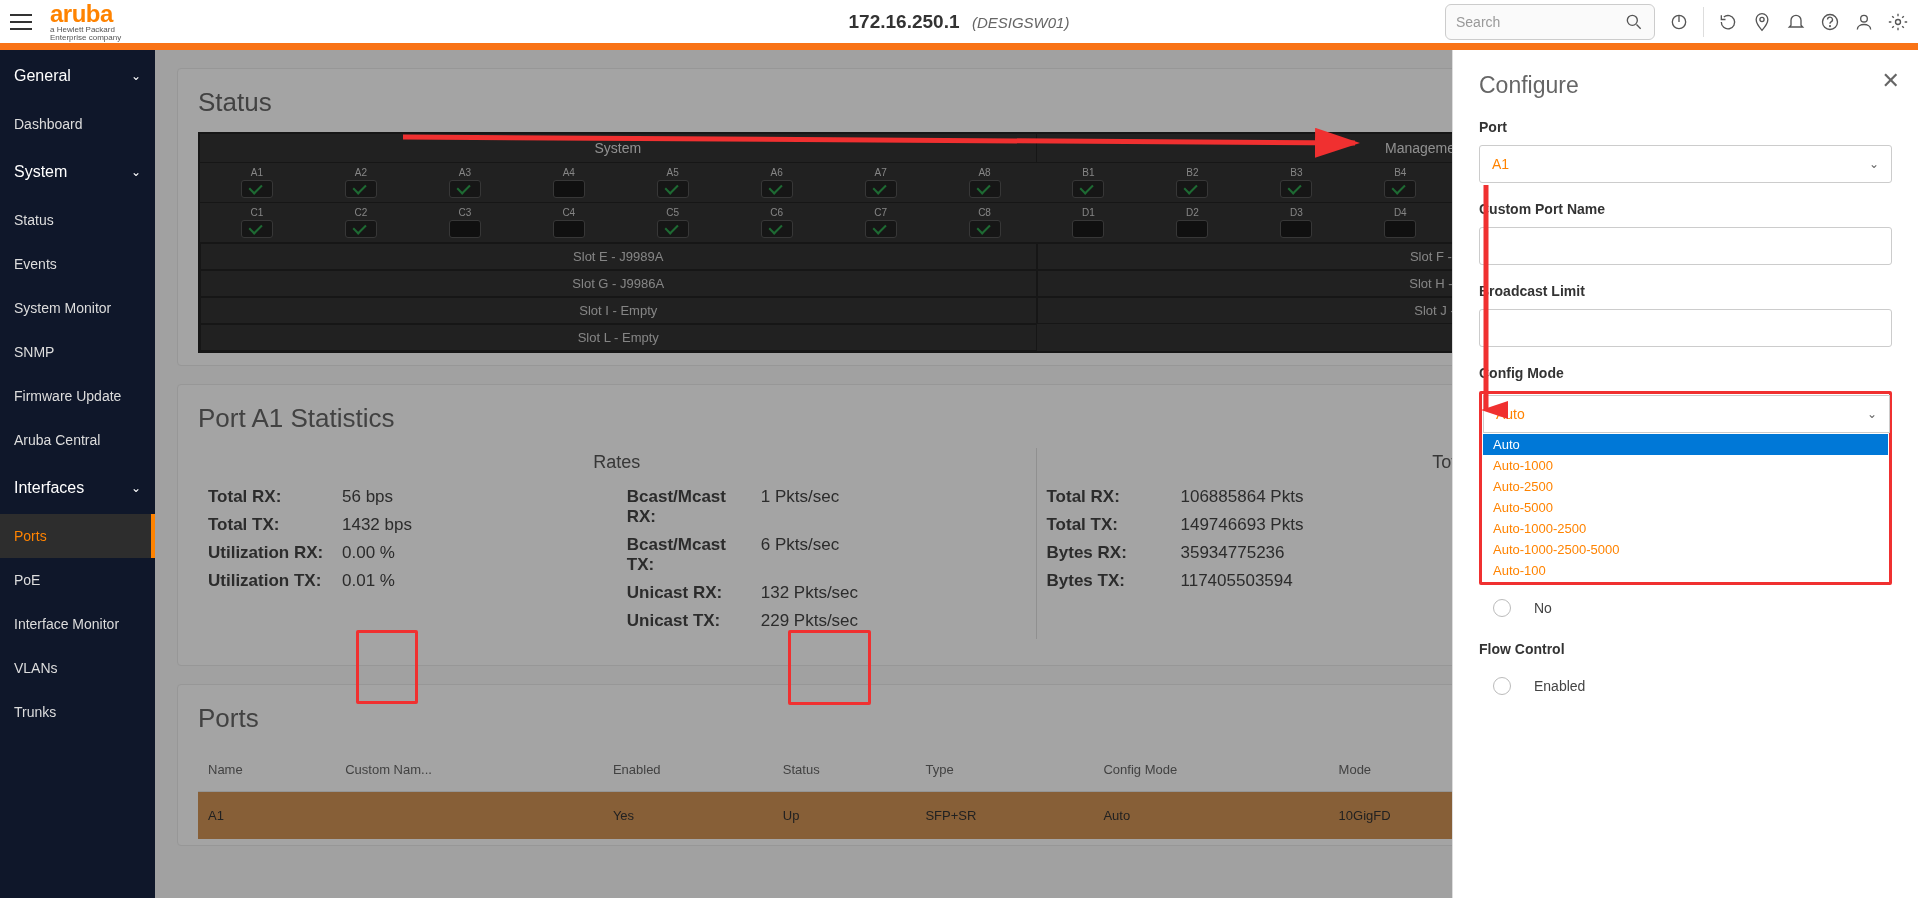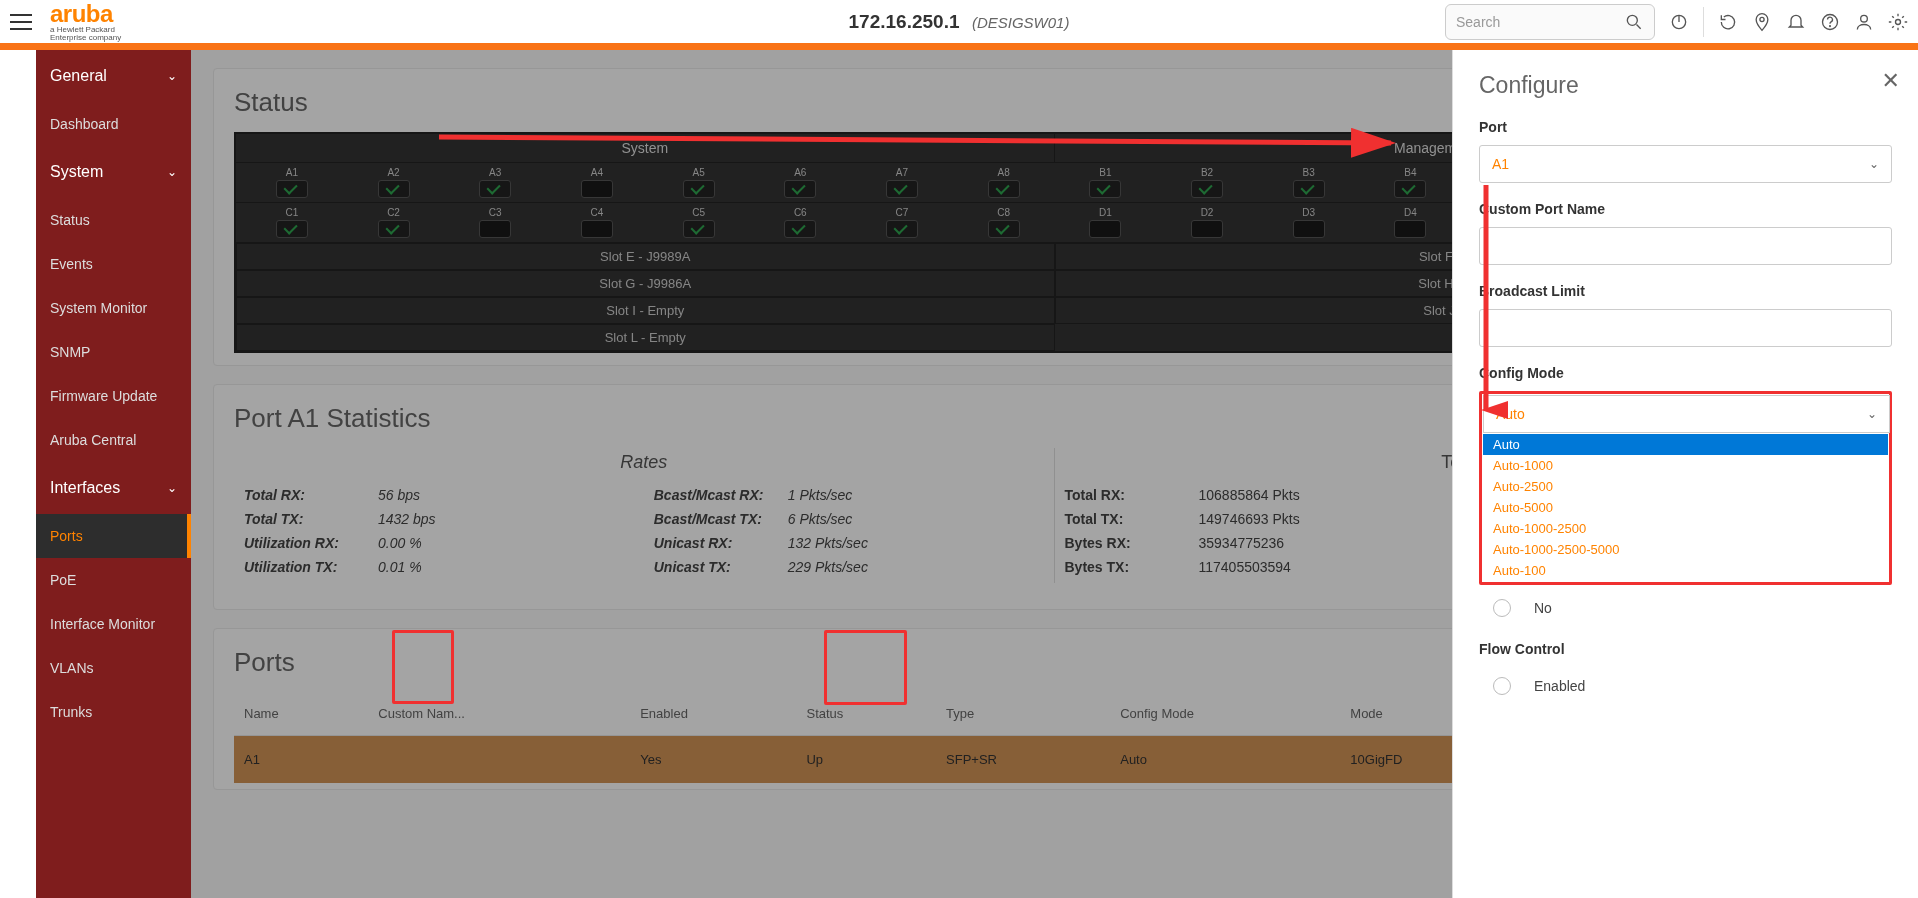--- a/index.html
+++ b/index.html
@@ -13,21 +13,21 @@
 .title-ip{font-weight:bold;font-size:19px;margin-right:8px;}
 .title-host{font-style:italic;color:#666;font-size:15px;}
 .title-center{position:absolute;left:50%;transform:translateX(-50%);}
 .topbar-right{margin-left:auto;display:flex;align-items:center;gap:14px;}
 .search-box{width:210px;height:36px;border:1px solid #ccc;border-radius:6px;background:#fafafa;display:flex;align-items:center;padding:0 10px;color:#999;font-size:14px;}
 .search-box .sicon{margin-left:auto;}
 .ticon{width:20px;height:20px;color:#555;display:flex;align-items:center;justify-content:center;}
 .ticon svg{width:20px;height:20px;stroke:#555;fill:none;stroke-width:1.6;}
 .divider{width:1px;height:30px;background:#ddd;}
 .layout{display:flex;height:calc(898px - 50px);}
-.sidebar{width:155px;background:#7f1d1d;color:#ccc;display:flex;flex-direction:column;font-size:14px;overflow:hidden;margin-left:36px;}
+.sidebar{width:155px;background:#0f172a;color:#ccc;display:flex;flex-direction:column;font-size:14px;overflow:hidden;}
 .side-h{height:52px;display:flex;align-items:center;padding:0 14px;color:#fff;font-size:16px;justify-content:space-between;}
 .side-i{height:44px;display:flex;align-items:center;padding:0 14px;color:#ddd;}
 .side-i.active{background:#2d2d2d;color:#ff8300;border-right:4px solid #ff8300;}
 .chev{font-size:12px;}
 .content{flex:1;background:#f7f7f7;position:relative;overflow:hidden;}
 .dim-overlay{position:absolute;inset:0;background:rgba(0,0,0,0.35);z-index:5;}
 .card{background:#fcfcfc;border:1px solid #e8e8e8;border-radius:4px;margin:18px 22px;padding:18px 20px 26px;}
 .card-title{font-size:26px;color:#666;font-weight:400;margin-bottom:14px;}
 .status-head{display:flex;align-items:center;}
 .status-head .right{margin-left:auto;display:flex;align-items:center;gap:10px;font-size:22px;color:#666;}
@@ -40,24 +40,24 @@
 .port-col{flex:1;display:flex;flex-direction:column;align-items:center;gap:2px;}
 .port-lbl{font-size:10px;color:#ccc;}
 .port-box{width:32px;height:18px;border:1px solid #555;border-radius:3px;background:#222;display:flex;align-items:center;justify-content:center;}
 .port-box.up::before{content:"";width:10px;height:6px;border-left:2px solid #2ea44f;border-bottom:2px solid #2ea44f;transform:rotate(-45deg) translateY(-2px);}
 .port-box.down{background:#1a1a1a;}
 .slot-row{display:grid;grid-template-columns:1fr 1fr;}
 .slot-cell{text-align:center;color:#ccc;padding:5px 0;font-size:13px;border:1px solid #222;}
 .stats-grid{display:grid;grid-template-columns:1fr 1fr;}
 .stats-col{padding:4px 0;}
 .stats-head{text-align:center;font-size:18px;color:#555;margin-bottom:10px;}
-.stats-inner{display:grid;grid-template-columns:1fr 1fr;font-size:14px;color:#444;}
+.stats-inner{display:grid;grid-template-columns:1fr 1fr;font-size:17px;color:#444;}
 .kv{display:flex;gap:14px;padding:4px 10px;}
 .kv .k{font-weight:bold;width:120px;}
-.stats-sep{border-right:1px solid #ddd;font-style:italic;}
+.stats-sep{border-right:1px solid #ddd;}
 .table{width:100%;border-collapse:collapse;font-size:13px;color:#555;}
 .table th{text-align:left;font-weight:normal;color:#666;padding:14px 10px;border-bottom:1px solid #e5e5e5;}
 .table td{padding:16px 10px;}
 .row-sel td{background:#d09255;color:#333;}
 .annot-box{position:absolute;border:3px solid #f03030;border-radius:2px;z-index:7;pointer-events:none;}
 .annot-arrow{position:absolute;z-index:8;pointer-events:none;}
 .panel{position:absolute;top:0;right:0;width:466px;height:100%;background:#fff;z-index:20;border-left:1px solid #ddd;padding:22px 26px;overflow:hidden;font-size:14px;color:#444;}
 .panel .ptitle{font-size:23px;color:#666;margin-bottom:20px;}
 .panel .close{position:absolute;top:18px;right:18px;font-size:22px;color:#666;cursor:pointer;}
 .plabel{font-weight:bold;margin:18px 0 10px;color:#333;}

